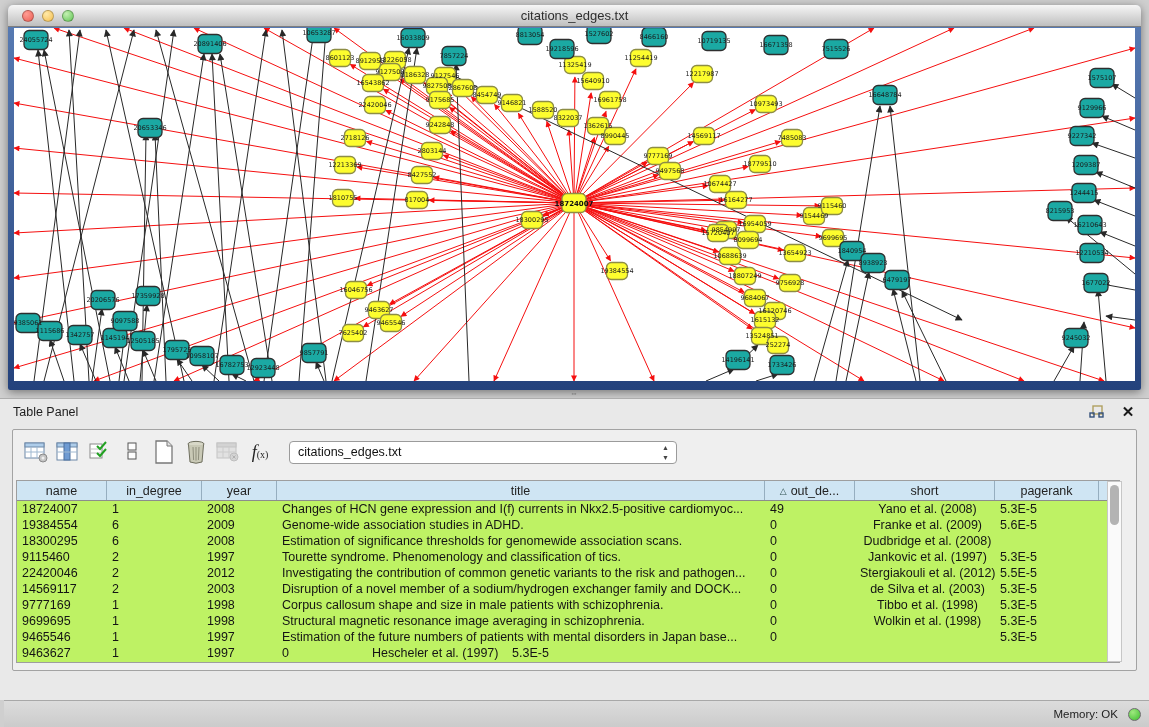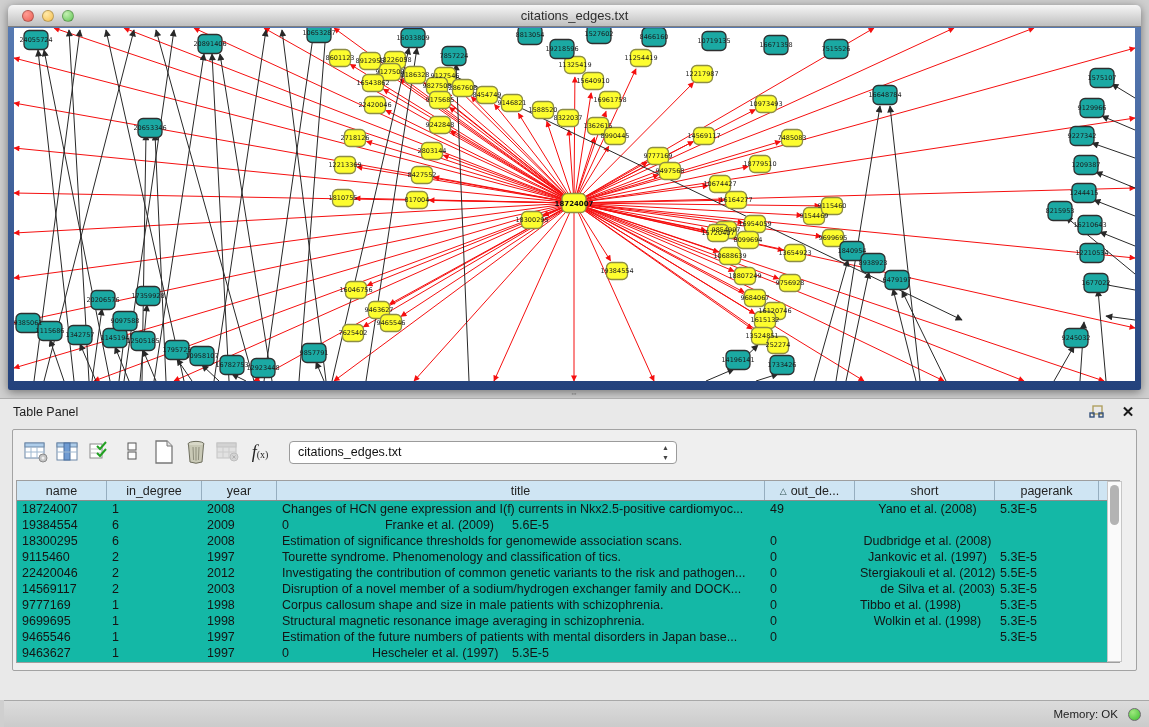--- a/index.html
+++ b/index.html
@@ -37,21 +37,21 @@
   .toolbar { height:44px; display:flex; align-items:center; padding-left:8px; gap:2px; }
   .tool { width:30px; height:30px; display:flex; align-items:center; justify-content:center; }
   .fx { font-family:"Liberation Serif", serif; font-size:15px; color:#222; }
   .fx i { font-size:18px; }
   .fx .sm { font-size:10px; }
   .dropdown { margin-left:12px; width:388px; height:23px; background:#ffffff;
               border:1px solid #9b9b9b; border-radius:4px; font-size:12.5px; color:#111;
               display:flex; align-items:center; padding:0 8px; position:relative; }
   .dd-arrows { position:absolute; right:7px; top:1px; font-size:7px; line-height:10px; color:#444; text-align:center; }
 
-  .tablewrap { position:absolute; left:3px; top:50px; width:1104px; height:183px; background:#14b8a6;
+  .tablewrap { position:absolute; left:3px; top:50px; width:1104px; height:183px; background:#bef264;
                border:1px solid #9e9e9e; overflow:hidden; }
   .thead { display:flex; height:20px; background:#cfe5f3; border-bottom:1px solid #8c8c8c; font-size:12.5px; color:#222; }
   .th { display:flex; align-items:center; justify-content:center; border-right:1px solid #96aebf; overflow:hidden; white-space:nowrap; }
   .th .sort-tri { font-size:9px; color:#355; margin-right:4px; }
   .trow { display:flex; height:16px; font-size:12.5px; color:#141414; }
   .td { padding-left:5px; overflow:hidden; white-space:nowrap; line-height:16px; }
   .vscroll { position:absolute; right:14px; top:51px; width:15px; height:181px; background:#fafafa; border:1px solid #c7c7c7; }
   .vthumb { position:absolute; left:2px; top:3px; width:9px; height:40px; border-radius:5px; background:#b3b3b3; }
 
   .tabs { position:absolute; left:0; top:278px; width:1149px; display:flex; justify-content:center; }
@@ -566,20 +566,21 @@
             <div class="td" style="width: 75px;">2008</div>
             <div class="td" style="width: 488px;">Changes of HCN gene expression and I(f) currents in Nkx2.5-positive cardiomyoc...</div>
             <div class="td" style="width: 90px;">49</div>
             <div class="td" style="width: 140px; text-align: center;">Yano et al. (2008)</div>
             <div class="td" style="width: 104px;">5.3E-5</div>
           </div>
           <div class="trow">
             <div class="td" style="width: 90px;">19384554</div>
             <div class="td" style="width: 95px;">6</div>
             <div class="td" style="width: 75px;">2009</div>
+            <div class="td" style="width: 488px;">Genome-wide association studies in ADHD.</div>
             <div class="td" style="width: 90px;">0</div>
             <div class="td" style="width: 140px; text-align: center;">Franke et al. (2009)</div>
             <div class="td" style="width: 104px;">5.6E-5</div>
           </div>
           <div class="trow">
             <div class="td" style="width: 90px;">18300295</div>
             <div class="td" style="width: 95px;">6</div>
             <div class="td" style="width: 75px;">2008</div>
             <div class="td" style="width: 488px;">Estimation of significance thresholds for genomewide association scans.</div>
             <div class="td" style="width: 90px;">0</div>
@@ -603,30 +604,30 @@
             <div class="td" style="width: 90px;">0</div>
             <div class="td" style="width: 140px; text-align: center;">Stergiakouli et al. (2012)</div>
             <div class="td" style="width: 104px;">5.5E-5</div>
           </div>
           <div class="trow">
             <div class="td" style="width: 90px;">14569117</div>
             <div class="td" style="width: 95px;">2</div>
             <div class="td" style="width: 75px;">2003</div>
             <div class="td" style="width: 488px;">Disruption of a novel member of a sodium/hydrogen exchanger family and DOCK...</div>
             <div class="td" style="width: 90px;">0</div>
-            <div class="td" style="width: 140px; text-align: right;">de Silva et al. (2003)</div>
+            <div class="td" style="width: 140px; text-align: center;">de Silva et al. (2003)</div>
             <div class="td" style="width: 104px;">5.3E-5</div>
           </div>
           <div class="trow">
             <div class="td" style="width: 90px;">9777169</div>
             <div class="td" style="width: 95px;">1</div>
             <div class="td" style="width: 75px;">1998</div>
             <div class="td" style="width: 488px;">Corpus callosum shape and size in male patients with schizophrenia.</div>
             <div class="td" style="width: 90px;">0</div>
-            <div class="td" style="width: 140px; text-align: left;">Tibbo et al. (1998)</div>
+            <div class="td" style="width: 140px; text-align: center;">Tibbo et al. (1998)</div>
             <div class="td" style="width: 104px;">5.3E-5</div>
           </div>
           <div class="trow">
             <div class="td" style="width: 90px;">9699695</div>
             <div class="td" style="width: 95px;">1</div>
             <div class="td" style="width: 75px;">1998</div>
             <div class="td" style="width: 488px;">Structural magnetic resonance image averaging in schizophrenia.</div>
             <div class="td" style="width: 90px;">0</div>
             <div class="td" style="width: 140px; text-align: center;">Wolkin et al. (1998)</div>
             <div class="td" style="width: 104px;">5.3E-5</div>

